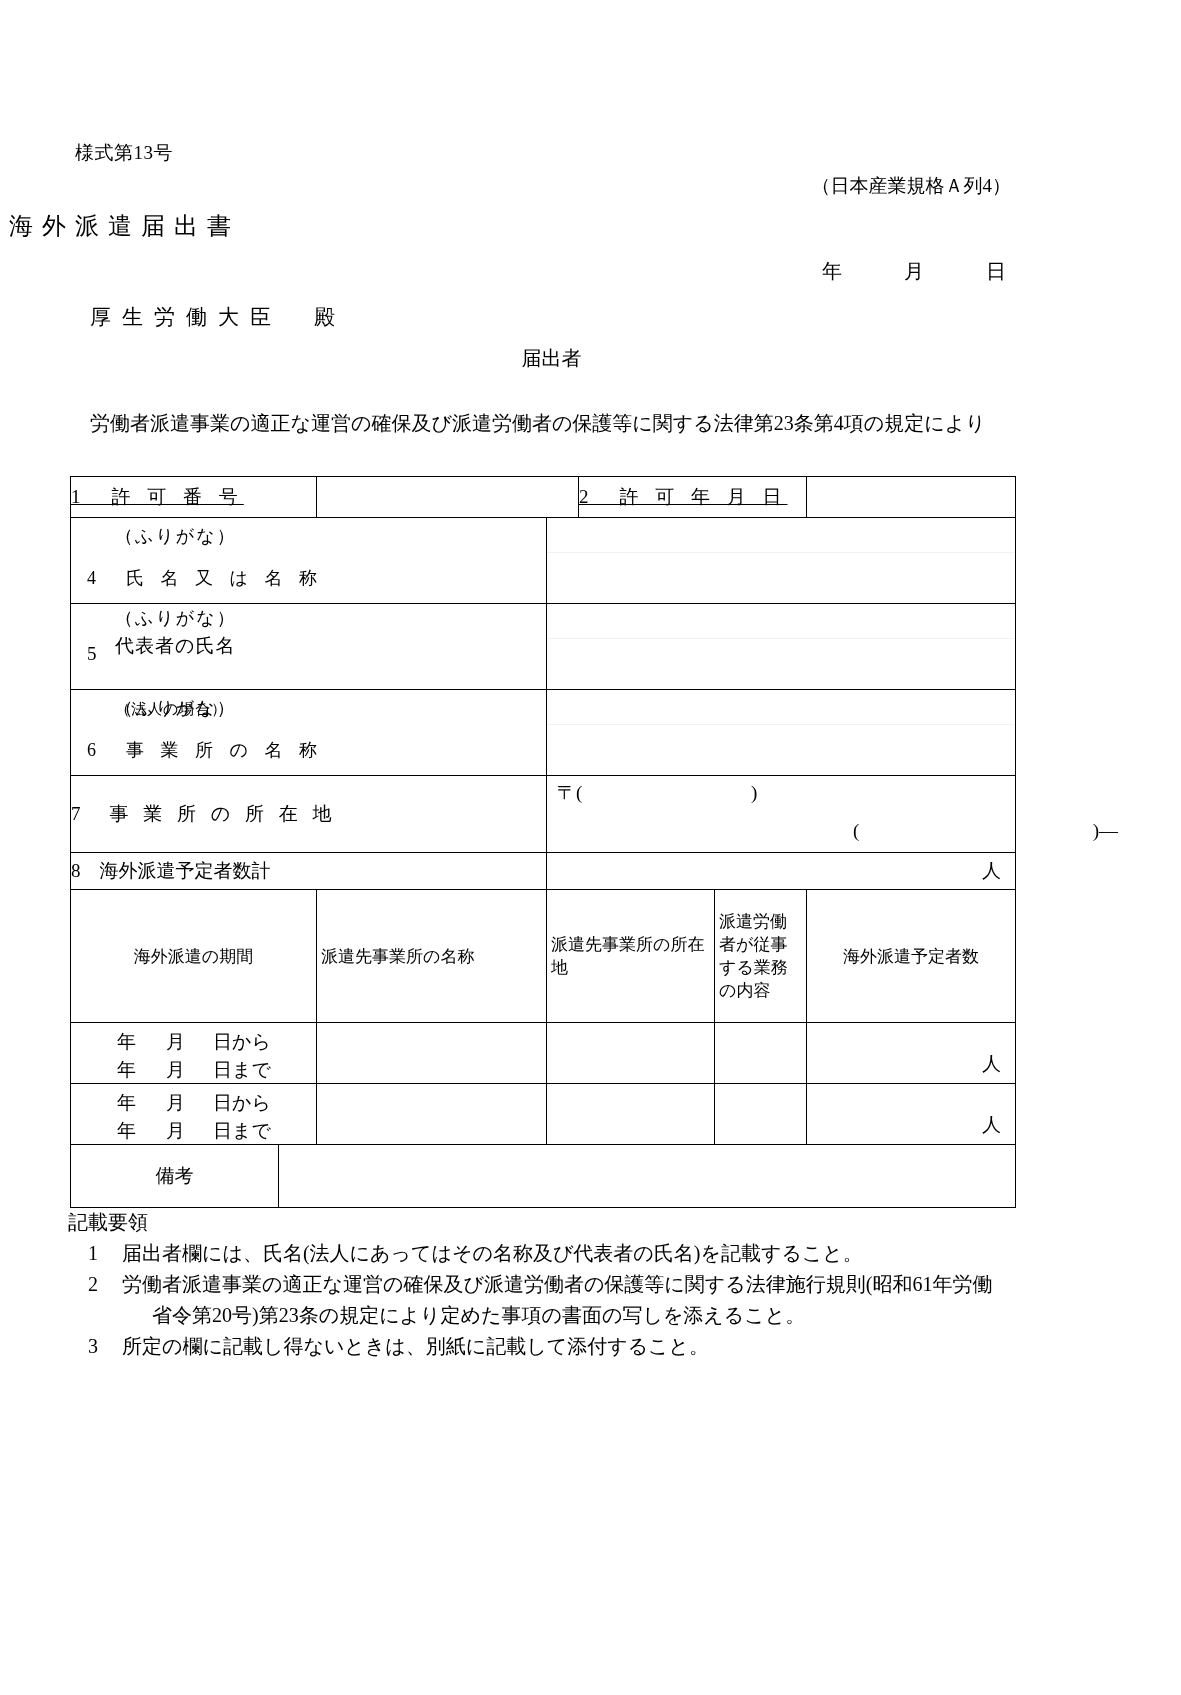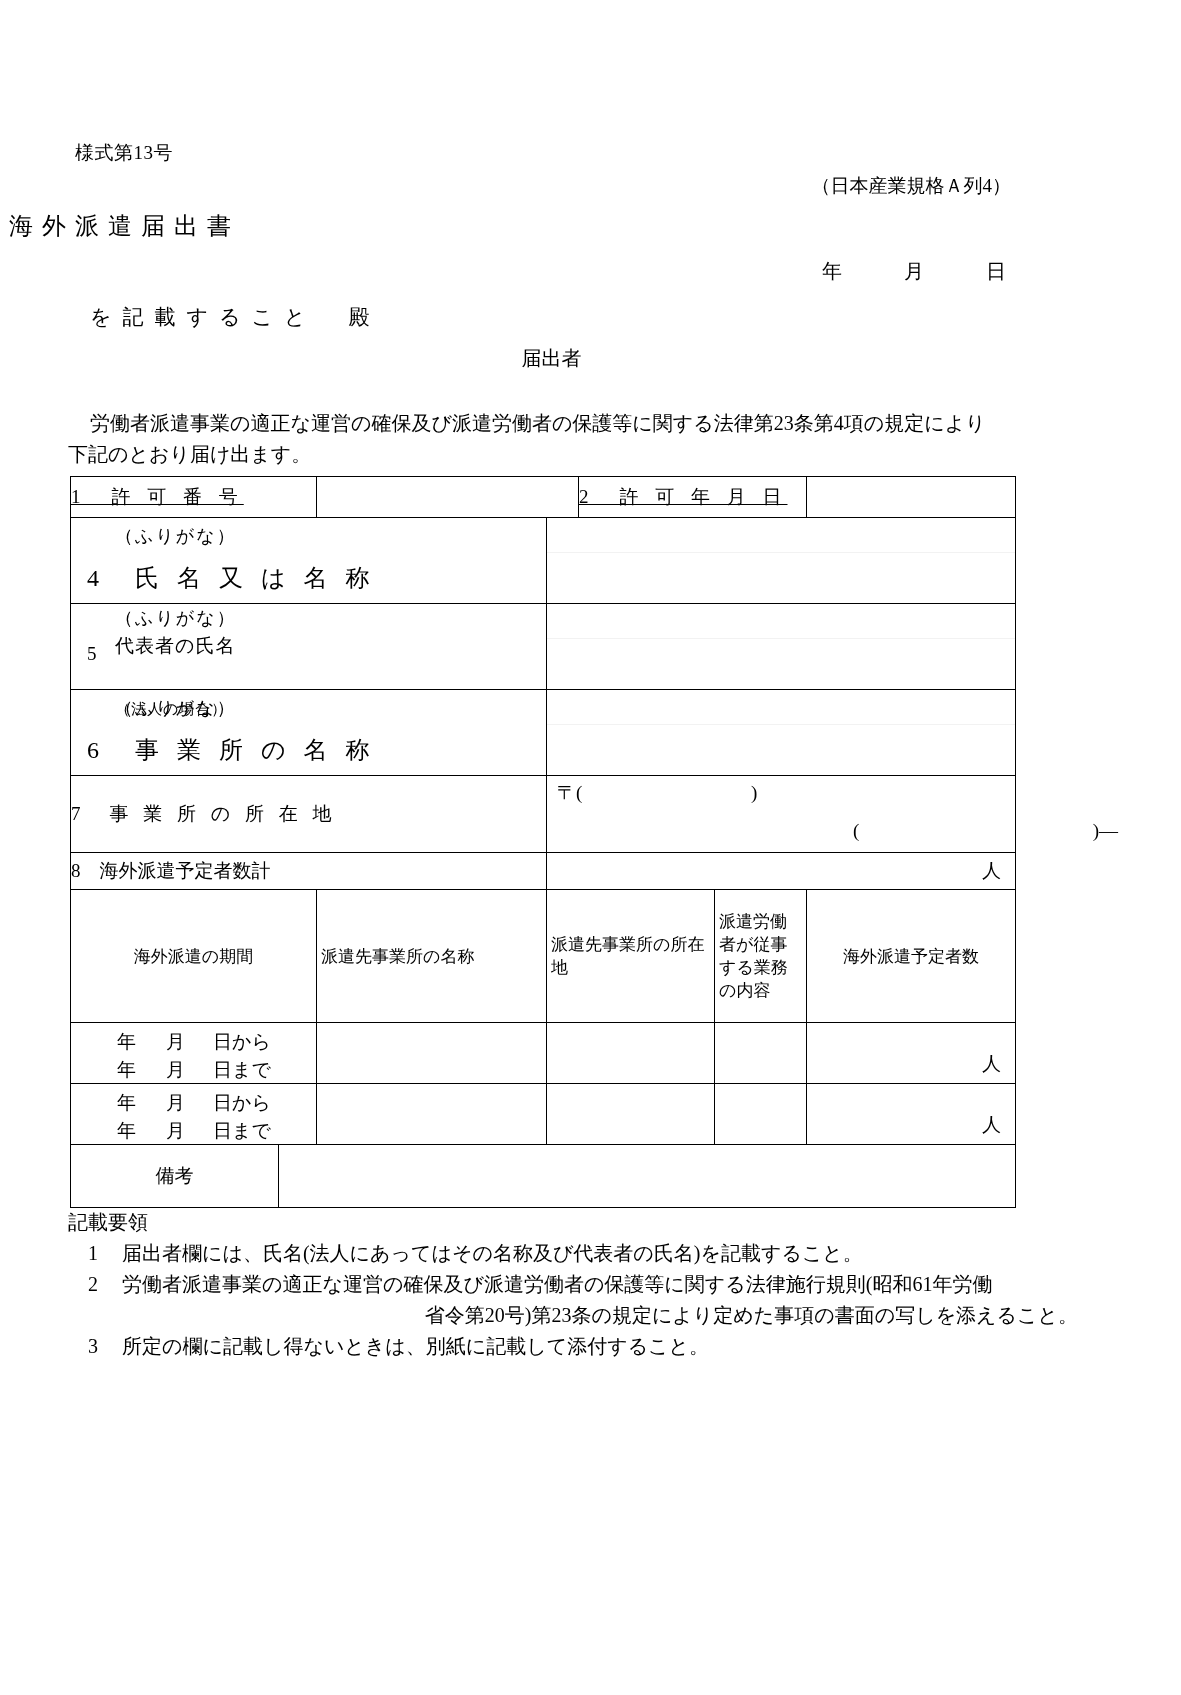--- a/index.html
+++ b/index.html
@@ -124,21 +124,21 @@
     line-height: 34px;
     padding-left: 44px;
     font-size: 18px;
     letter-spacing: 2px;
     white-space: nowrap;
   }
   .furi-main {
     height: 50px;
     line-height: 50px;
     padding-left: 16px;
-    font-size: 24px;
+    font-size: 18px;
     letter-spacing: 6px;
     white-space: nowrap;
     font-family: Liberation Serif, serif;
   }
   .value-split {
     padding: 0;
   }
   .value-split .vtop {
     height: 34px;
     border-bottom: 1px solid #f2f2f2;
@@ -272,41 +272,40 @@
     font-size: 20px;
     line-height: 31px;
   }
   .notes-title { display: block; }
   .note {
     display: block;
     padding-left: 28px;
     text-indent: -4px;
   }
   .note .num { display: inline-block; width: 30px; }
-  .note .cont { display: block; padding-left: 56px; text-indent: 0; text-align: right; }
+  .note .cont { display: block; padding-left: 56px; text-indent: 0; }
 </style>
 </head>
 <body>
 
 <div class="page">
 
   <div class="form-no">様式第13号</div>
   <div class="jis-note">（日本産業規格Ａ列4）</div>
   <div class="doc-title">海外派遣届出書</div>
 
   <div class="date-line">
     <span class="date-y">年</span><span class="date-m">月</span><span class="date-d">日</span>
   </div>
 
-  <div class="addressee">を記載すること　殿</div>
+  <div class="addressee">厚生労働大臣　殿</div>
   <div class="submitter">届出者</div>
 
   <div class="intro">
     <span class="l1">労働者派遣事業の適正な運営の確保及び派遣労働者の保護等に関する法律第23条第4項の規定により</span>
-    <span class="l2">下記のとおり届け出ます。</span>
   </div>
 
   <table class="tbl">
     <colgroup>
       <col style="width:208px">
       <col style="width:38px">
       <col style="width:230px">
       <col style="width:32px">
       <col style="width:136px">
       <col style="width:92px">

